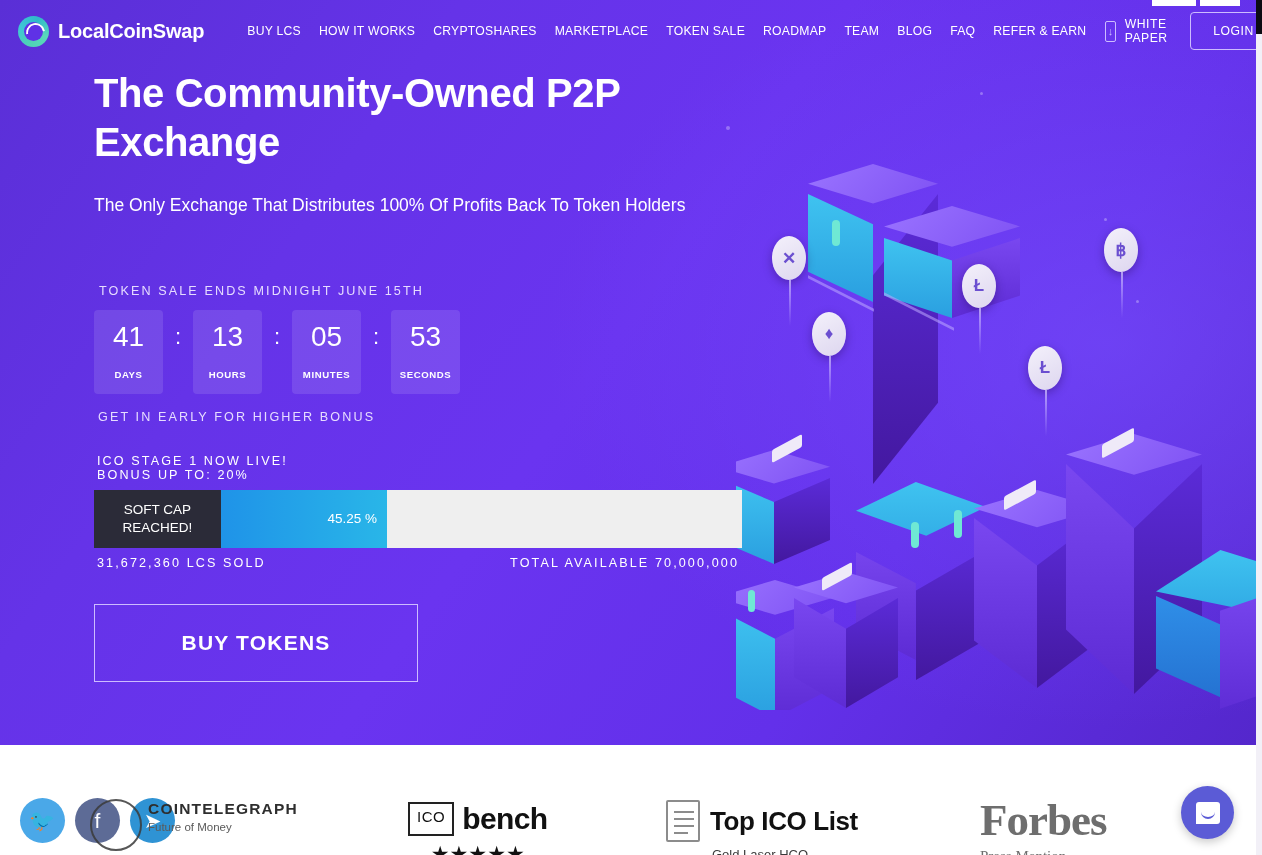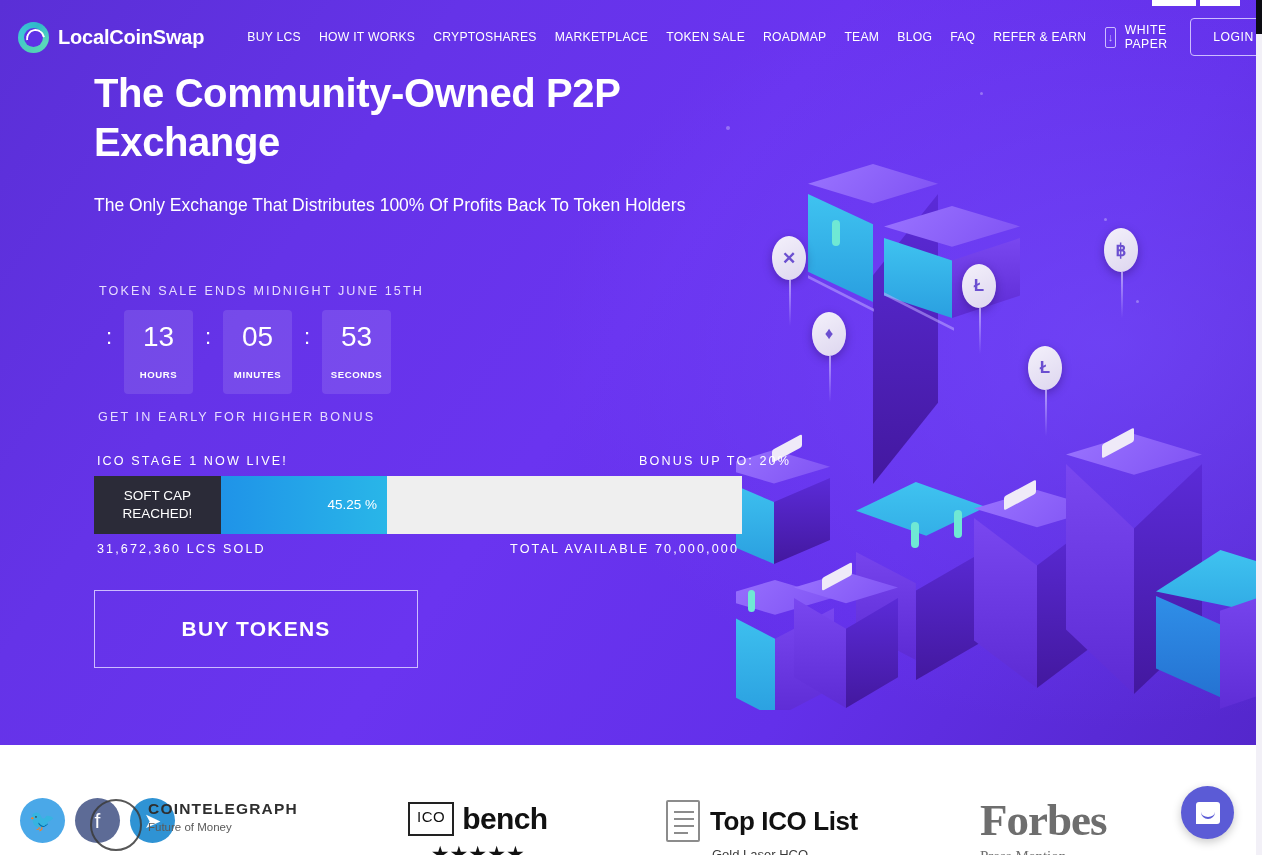--- a/index.html
+++ b/index.html
@@ -49,21 +49,21 @@
     display:flex; align-items:center; justify-content:center;
     color:#6b4fd0; font-size:17px; font-weight:700;
     box-shadow:0 3px 10px rgba(30,0,70,.35);
   }
   .coin .stem { position:absolute; top:44px; left:50%; width:2px; height:46px;
     background:linear-gradient(180deg,rgba(210,195,255,.75),rgba(210,195,255,0)); }
   .person { position:absolute; background:#6fe8d4; border-radius:3px; }
   .laptop { position:absolute; background:#efeaf8; border-radius:2px; transform:skewY(-28deg); }
 
   
-  .nav { position:absolute; top:6px; left:0; width:1256px; height:62px; z-index:30;
+  .nav { position:absolute; top:0; left:0; width:1256px; height:62px; z-index:30;
          display:flex; align-items:center; padding:0 18px 0 18px; }
   .logo { display:flex; align-items:center; gap:9px; margin-right:34px; }
   .logo-mark { width:31px; height:31px; border-radius:50%; position:relative;
     background:conic-gradient(from 200deg,#4fd1b5,#3ec6d6,#2fb9c9,#5ad8bb,#4fd1b5); }
   .logo-mark::after { content:""; position:absolute; inset:6px; border-radius:50%;
     background:#5f31e6; box-shadow:inset 0 0 0 2px rgba(255,255,255,.0); }
   .logo-mark::before { content:""; position:absolute; left:8px; top:7px; width:15px; height:15px;
     border-radius:50%; border:2px solid #ffffff; border-right-color:transparent;
     border-bottom-color:transparent; transform:rotate(35deg); z-index:2; }
   .logo-text { color:#fff; font-size:20px; font-weight:700; letter-spacing:-.2px; white-space:nowrap; }
@@ -87,21 +87,21 @@
 
   .cd-label { color:#e6dcff; font-size:12.6px; letter-spacing:2.1px; font-weight:500; margin-top:64px; padding-left:5px; }
   .cd-row { display:flex; align-items:flex-start; margin-top:12px; }
   .cd-box { width:69px; height:84px; background:rgba(255,255,255,.115); border-radius:4px;
     display:flex; flex-direction:column; align-items:center; justify-content:center; }
   .cd-num { color:#fff; font-size:28px; font-weight:400; line-height:1; }
   .cd-unit { color:#fff; font-size:9.6px; font-weight:700; letter-spacing:.6px; margin-top:18px; }
   .cd-sep { color:#fff; font-size:22px; font-weight:400; width:30px; text-align:center; margin-top:14px; }
   .cd-foot { color:#e6dcff; font-size:12.6px; letter-spacing:2.1px; font-weight:500; margin-top:16px; padding-left:4px; }
 
-  .pr-head { display:flex; justify-content:space-between; margin-top:30px; padding:0 3px; }
+  .pr-head { display:flex; justify-content:space-between; margin-top:30px; padding:0 3px;flex-direction:column; }
   .pr-head span { color:#ffffff; font-size:12.6px; letter-spacing:2.1px; font-weight:500; }
   .pbar { margin-top:8px; width:648px; height:58px; display:flex; background:#efefef; overflow:hidden; }
   .pbar-soft { width:127px; background:#2b2b38; color:#fff; font-size:13.5px; line-height:1.3;
     display:flex; flex-direction:column; align-items:center; justify-content:center; text-align:center; }
   .pbar-fill { width:166px; background:linear-gradient(90deg,#1f93e8,#29b6e8);
     display:flex; align-items:center; justify-content:flex-end; color:#fff; font-size:13.5px; padding-right:10px; }
   .pr-foot { display:flex; justify-content:space-between; margin-top:8px; width:648px; padding:0 3px; }
   .pr-foot span { color:#ffffff; font-size:12.6px; letter-spacing:2.1px; font-weight:400; }
 
   .buy { margin-top:34px; width:324px; height:78px; border:1.4px solid #cdbcff; background:transparent;
@@ -241,20 +241,24 @@
         <button class="login">LOGIN</button>
       </div>
     </nav>
 
     <div class="content">
       <h1 class="title">The Community-Owned P2P Exchange</h1>
       <p class="subtitle">The Only Exchange That Distributes 100% Of Profits Back To Token Holders</p>
 
       <div class="cd-label">TOKEN SALE ENDS MIDNIGHT JUNE 15TH</div>
       <div class="cd-row">
+        <div class="cd-box">
+          <span class="cd-num">41</span>
+          <span class="cd-unit">DAYS</span>
+        </div>
         <div class="cd-sep">:</div>
         <div class="cd-box">
           <span class="cd-num">13</span>
           <span class="cd-unit">HOURS</span>
         </div>
         <div class="cd-sep">:</div>
         <div class="cd-box">
           <span class="cd-num">05</span>
           <span class="cd-unit">MINUTES</span>
         </div>

